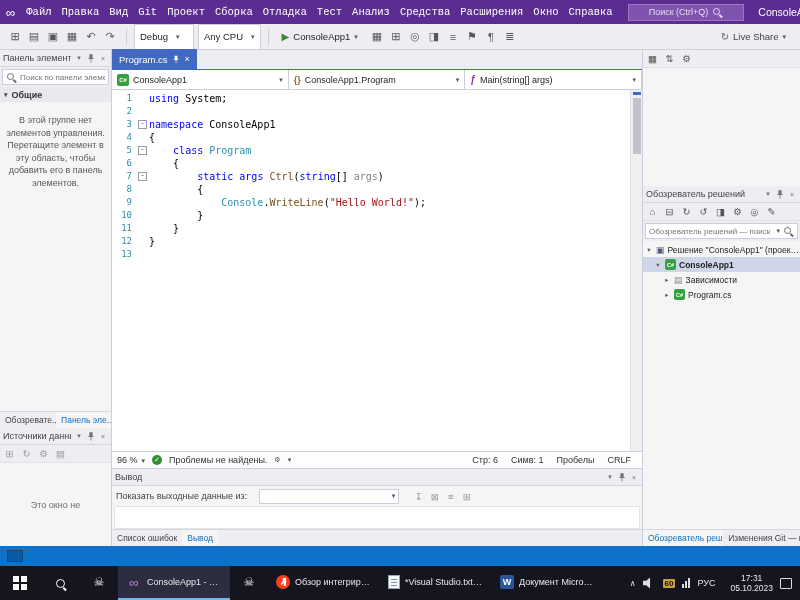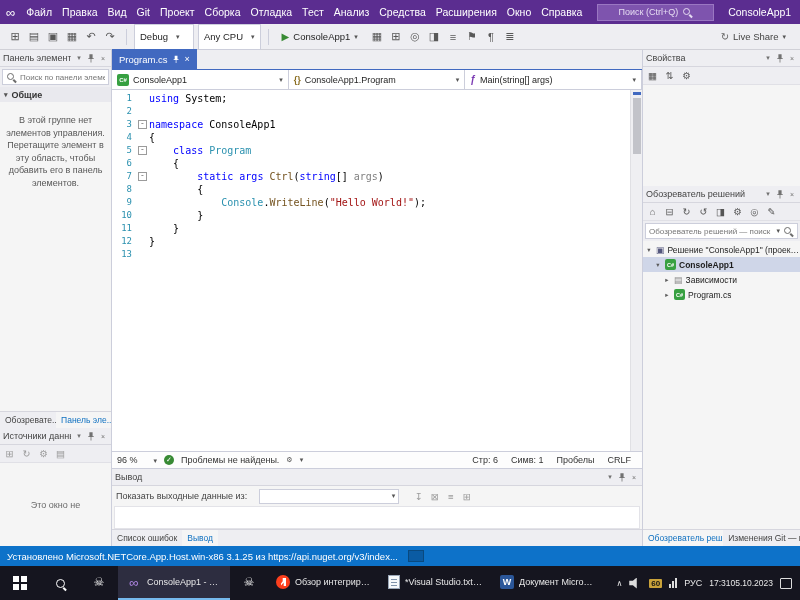--- a/index.html
+++ b/index.html
@@ -4,21 +4,21 @@
 <style>
 *{margin:0;padding:0;box-sizing:border-box;}
 html,body{width:800px;height:600px;overflow:hidden;}
 body{font-family:"Liberation Sans",sans-serif;font-size:10px;color:#1e1e1e;background:#eeeef2;}
 .screen{width:800px;height:600px;display:flex;flex-direction:column;}
 .grow{flex:1;}
 
 .titlebar{height:24px;background:#5b2d90;display:flex;align-items:center;color:#fff;padding:0 0 0 6px;flex:0 0 auto;}
 .vslogo{font-size:13px;margin-right:6px;color:#fff;}
 .menus{display:flex;}
-.menu-item{padding:0 5px;font-size:10.5px;line-height:24px;cursor:default;white-space:nowrap;}
+.menu-item{padding:0 5px;font-size:10.5px;line-height:24px;cursor:default;white-space:nowrap;font-family:Liberation Mono, monospace;}
 .tsearch{margin-left:10px;width:128px;height:17px;background:#7e54ae;border:1px solid #9a77c2;display:flex;align-items:center;padding:0 20px;gap:4px;}
 .tsearch .ph{flex:1;color:#e6dcf2;font-size:9px;white-space:nowrap;overflow:hidden;}
 .mag{position:relative;width:11px;height:11px;display:inline-block;flex:0 0 auto;}
 .mag::before{content:"";position:absolute;left:1px;top:1px;width:5px;height:5px;border:1.5px solid #e6dcf2;border-radius:50%;}
 .mag::after{content:"";position:absolute;left:7.5px;top:7.5px;width:3.5px;height:1.5px;background:#e6dcf2;transform:rotate(45deg);transform-origin:0 0;}
 .mag.gray::before{border-color:#6d6d6d;}
 .mag.gray::after{background:#6d6d6d;}
 .mag.white::before{border-color:#fff;width:7px;height:7px;border-width:1.5px;}
 .mag.white::after{background:#fff;left:9px;top:9px;width:4px;}
 .ttitle{margin-left:14px;margin-right:26px;font-size:10.5px;white-space:nowrap;}
@@ -76,21 +76,21 @@
 .cl{display:flex;height:13px;line-height:13px;font-family:"DejaVu Sans Mono","Liberation Mono",monospace;font-size:10px;}
 .ln{width:24px;text-align:right;color:#2b91af;padding-right:4px;flex:0 0 auto;font-size:9px;}
 .fold{width:13px;flex:0 0 auto;}
 .fold.box{width:9px;height:9px;margin:2px 2px 2px 2px;border:1px solid #9b9b9b;color:#6a6a6a;font-size:8px;line-height:6px;text-align:center;background:#fff;}
 .ct{white-space:pre;}
 .c-kw{color:#0000ff;}.c-ty{color:#2b91af;}.c-str{color:#a31515;}.c-meth{color:#74531f;}.c-par{color:#808080;}.c-pl{color:#000;}
 .vscroll{width:12px;background:#efeff2;border-left:1px solid #e0e0e4;position:relative;flex:0 0 auto;}
 .vmark{position:absolute;top:2px;left:2px;width:8px;height:3px;background:#4169c0;}
 .vthumb{position:absolute;top:8px;left:2px;width:8px;height:56px;background:#c2c3c9;}
 .ebottom{height:17px;border-top:1px solid #cccedb;background:#fdfdfd;display:flex;align-items:center;font-size:9px;color:#333;padding:0 5px;gap:7px;flex:0 0 auto;}
-.zoom{display:flex;gap:16px;align-items:flex-end;}
+.zoom{display:flex;gap:4px;align-items:flex-end;}
 .okdot{width:10px;height:10px;border-radius:50%;background:#388a34;color:#fff;font-size:7px;line-height:10px;text-align:center;flex:0 0 auto;}
 .estat{margin-left:auto;display:flex;gap:13px;padding-right:6px;}
 
 .output{height:78px;border-top:1px solid #cccedb;display:flex;flex-direction:column;background:#f5f5f5;flex:0 0 auto;}
 .outctl{height:20px;display:flex;align-items:center;gap:12px;padding:0 4px;font-size:9px;color:#444;flex:0 0 auto;}
 .outcombo{width:140px;height:15px;background:#fff;border:1px solid #cccedb;display:flex;align-items:center;justify-content:flex-end;padding:0 3px;}
 .outbody{flex:1;background:#fff;margin:0 2px;border:1px solid #e3e3e8;}
 
 .props{height:136px;flex:0 0 auto;}
 .props-empty{flex:1;background:#f5f5f5;}
@@ -128,21 +128,21 @@
 .tblbl{font-size:9px;color:#e8e8e8;white-space:nowrap;overflow:hidden;text-overflow:ellipsis;}
 .tray{margin-left:auto;display:flex;align-items:center;gap:7px;padding:0 8px;font-size:9px;color:#e8e8e8;}
 .chev{font-size:8px;cursor:default;}
 .ic-vol{width:13px;height:11px;background:#ddd;clip-path:polygon(0 30%,28% 30%,58% 0,58% 100%,28% 70%,0 70%);}
 .batt{padding:0 2px;background:#c9a23a;color:#141414;font-weight:bold;font-size:8px;border-radius:1px;}
 .ic-net{display:flex;align-items:flex-end;gap:1px;height:10px;}
 .ic-net i{width:2px;background:#ddd;display:block;}
 .ic-net i:nth-child(1){height:4px;}
 .ic-net i:nth-child(2){height:7px;}
 .ic-net i:nth-child(3){height:10px;}
-.clock{display:flex;align-items:center;line-height:1.2;font-size:8.5px;}
+.clock{display:flex;flex-direction:column;align-items:center;line-height:1.2;font-size:8.5px;margin-left:8px;}
 .ic-notif{width:12px;height:11px;border:1px solid #ddd;border-radius:1px;}
 </style>
 </head>
 <body>
 
 <div class="screen">
 
   <div class="titlebar">
     <span class="vslogo">∞</span>
     <nav class="menus">
@@ -389,26 +389,20 @@
         <div class="outbody"></div>
         <div class="paneltabs">
           <span class="ptab">Список ошибок</span>
           <span class="ptab active">Вывод</span>
         </div>
       </div>
     </div>
 
     <div class="right">
       <div class="toolwin props">
-        <div class="twhead">
-          <span class="twtitle">Свойства</span>
-          <span class="hic">▾</span>
-          <span class="ic-pin"></span>
-          <span class="hic">×</span>
-        </div>
         <div class="ptoolrow">
             <span class="pticon">▦</span>
             <span class="pticon">⇅</span>
             <span class="pticon">⚙</span>
           </div>
         <div class="props-empty"></div>
       </div>
       <div class="toolwin solution">
         <div class="twhead">
           <span class="twtitle">Обозреватель решений</span>
@@ -455,21 +449,20 @@
           </div>
       </div>
       <div class="paneltabs">
         <span class="ptab active">Обозреватель реше...</span>
         <span class="ptab">Изменения Git — п...</span>
       </div>
     </div>
   </div>
 
   <div class="statusbar">
-    <span>Установлено Microsoft.NETCore.App.Host.win-x86 3.1.25 из https://api.nuget.org/v3/index...</span>
     <span class="status-chip"></span>
   </div>
 
   <div class="taskbar">
     <div class="tbtn">
       <span class="ic-start">
           <i></i>
         </span>
     </div>
     <div class="tbtn">

